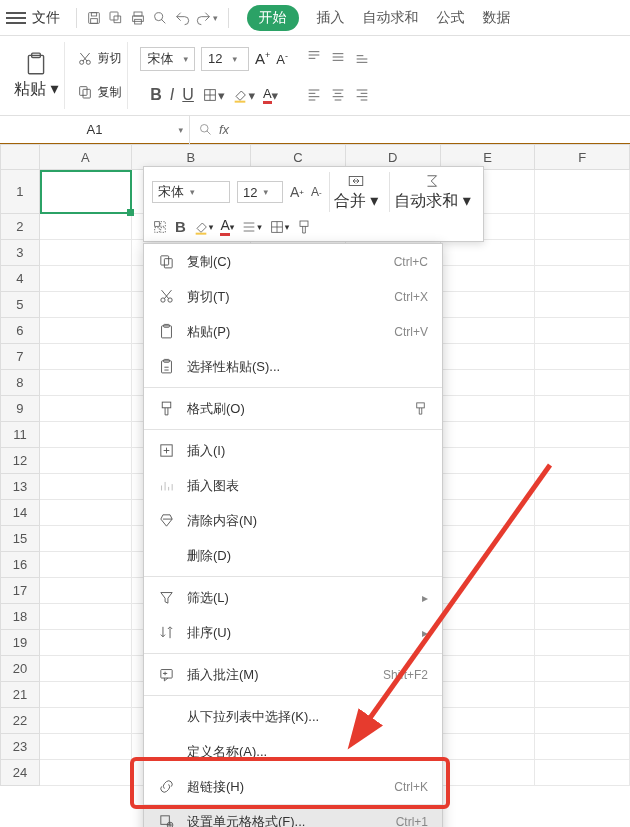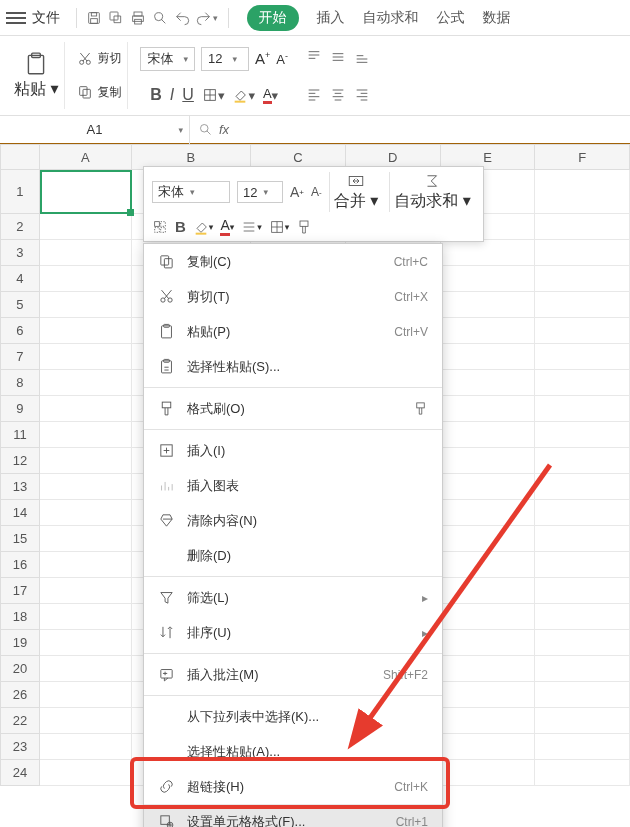--- a/index.html
+++ b/index.html
@@ -414,21 +414,21 @@
       <div class="row">
         <div class="rh">20</div>
         <div class="cell" style="width: 92px;"></div>
         <div class="cell" style="width: 120px;"></div>
         <div class="cell" style="width: 95px;"></div>
         <div class="cell" style="width: 95px;"></div>
         <div class="cell" style="width: 95px;"></div>
         <div class="cell" style="width: 95px;"></div>
       </div>
       <div class="row">
-        <div class="rh">26</div>
+        <div class="rh">21</div>
         <div class="cell" style="width: 92px;"></div>
         <div class="cell" style="width: 120px;"></div>
         <div class="cell" style="width: 95px;"></div>
         <div class="cell" style="width: 95px;"></div>
         <div class="cell" style="width: 95px;"></div>
         <div class="cell" style="width: 95px;"></div>
       </div>
       <div class="row">
         <div class="rh">22</div>
         <div class="cell" style="width: 92px;"></div>
@@ -625,21 +625,21 @@
       <span class="lbl">插入批注(M)</span>
       <span class="accel">Shift+F2</span>
     </div>
   <div class="ctx-sep"></div>
   <div class="ctx-item">
       <div class="spacer-icon"></div>
       <span class="lbl">从下拉列表中选择(K)...</span>
     </div>
   <div class="ctx-item">
       <div class="spacer-icon"></div>
-      <span class="lbl">选择性粘贴(A)...</span>
+      <span class="lbl">定义名称(A)...</span>
     </div>
   <div class="ctx-item">
       <svg viewBox="0 0 24 24">
         <path d="M9 15 a5 5 0 0 1 0 -7 l3 -3 a5 5 0 0 1 7 7 M15 9 a5 5 0 0 1 0 7 l-3 3 a5 5 0 0 1 -7 -7"></path>
       </svg>
       <span class="lbl">超链接(H)</span>
       <span class="accel">Ctrl+K</span>
     </div>
   <div class="ctx-item highlight">
       <svg viewBox="0 0 24 24">

